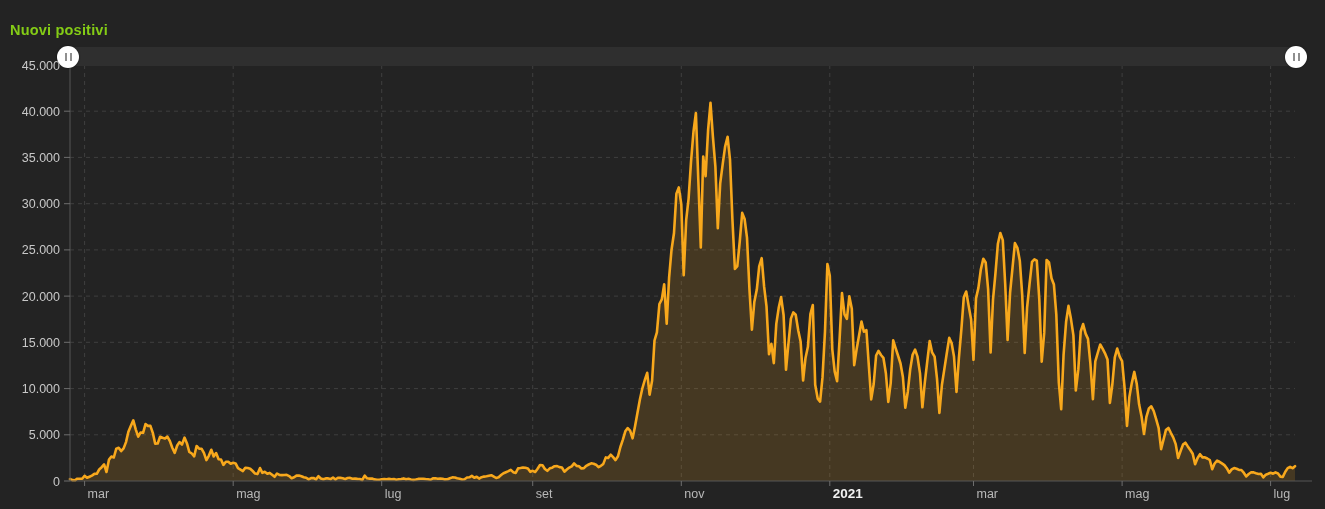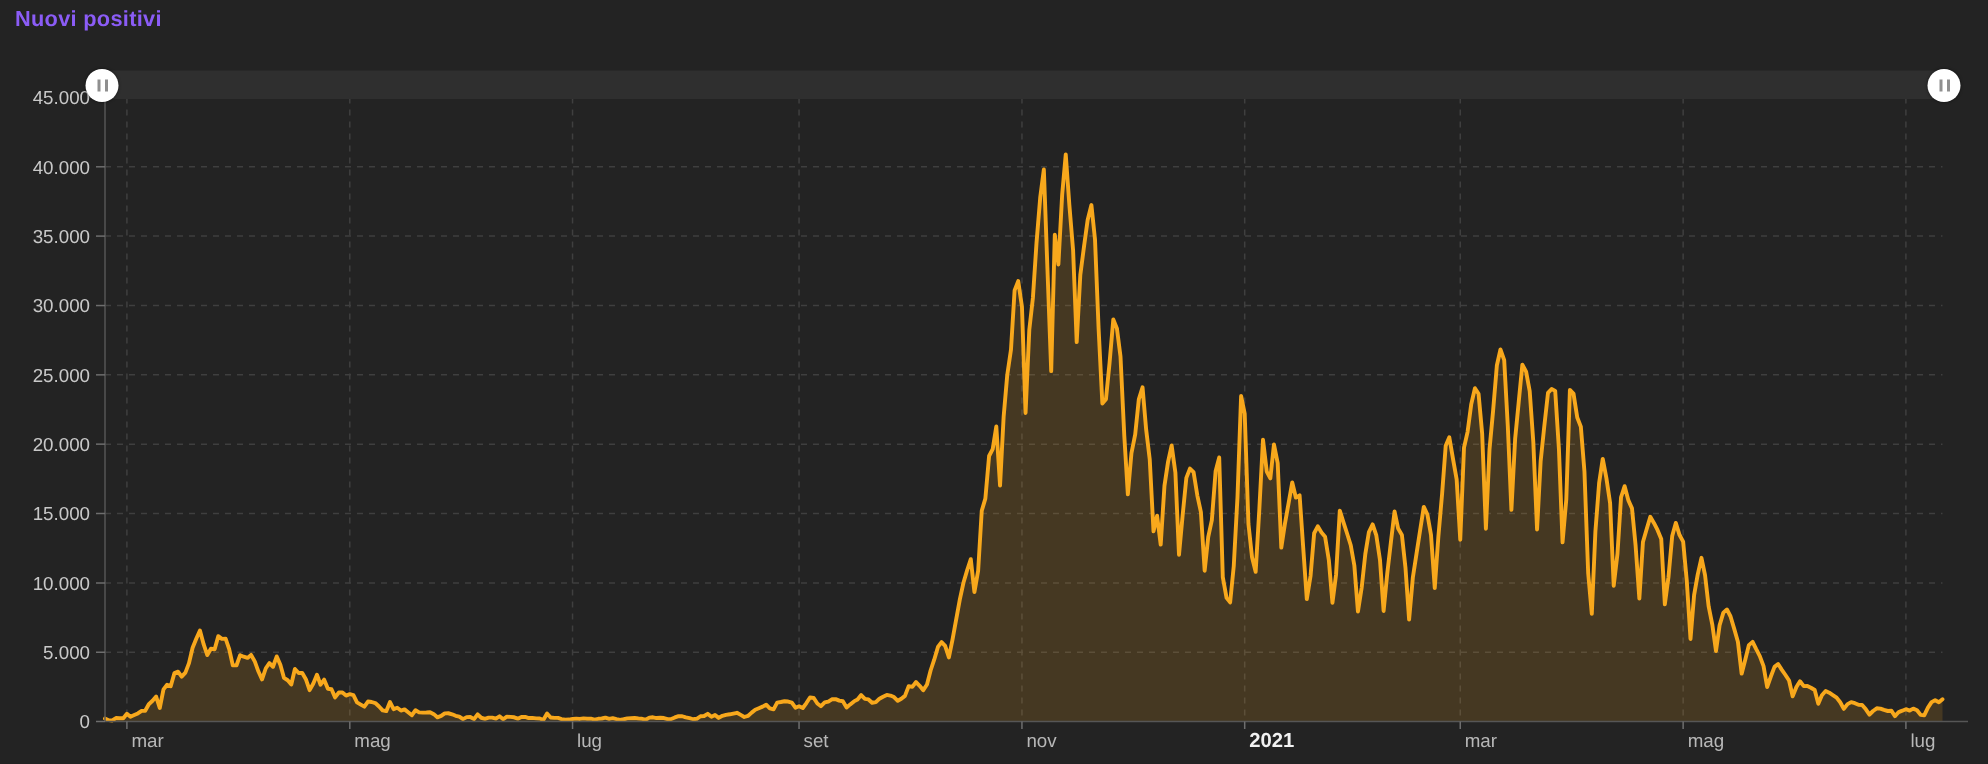--- a/index.html
+++ b/index.html
@@ -2,22 +2,22 @@
 <html><head>
 <meta charset="utf-8">
 <style>
   html,body{margin:0;padding:0;}
   body{
     width:1325px;height:509px;position:relative;overflow:hidden;
     background:#232323;
     font-family:"Liberation Sans","DejaVu Sans",sans-serif;
   }
   .chart-title{
-    position:absolute;left:10px;top:5px;
-    color:#8b5cf6;font-size:14.5px;font-weight:bold;letter-spacing:.2px;
+    position:absolute;left:10px;top:22px;
+    color:#84cc16;font-size:14.5px;font-weight:bold;letter-spacing:.2px;
   }
   .slider-track{
     position:absolute;left:68px;top:47px;width:1234px;height:19px;
     background:#2f2f2f;
   }
   .slider-handle{
     position:absolute;top:46px;width:22px;height:22px;border-radius:50%;
     background:#ffffff;box-shadow:0 0 2px rgba(0,0,0,.6);
     display:flex;align-items:center;justify-content:center;cursor:ew-resize;
   }

